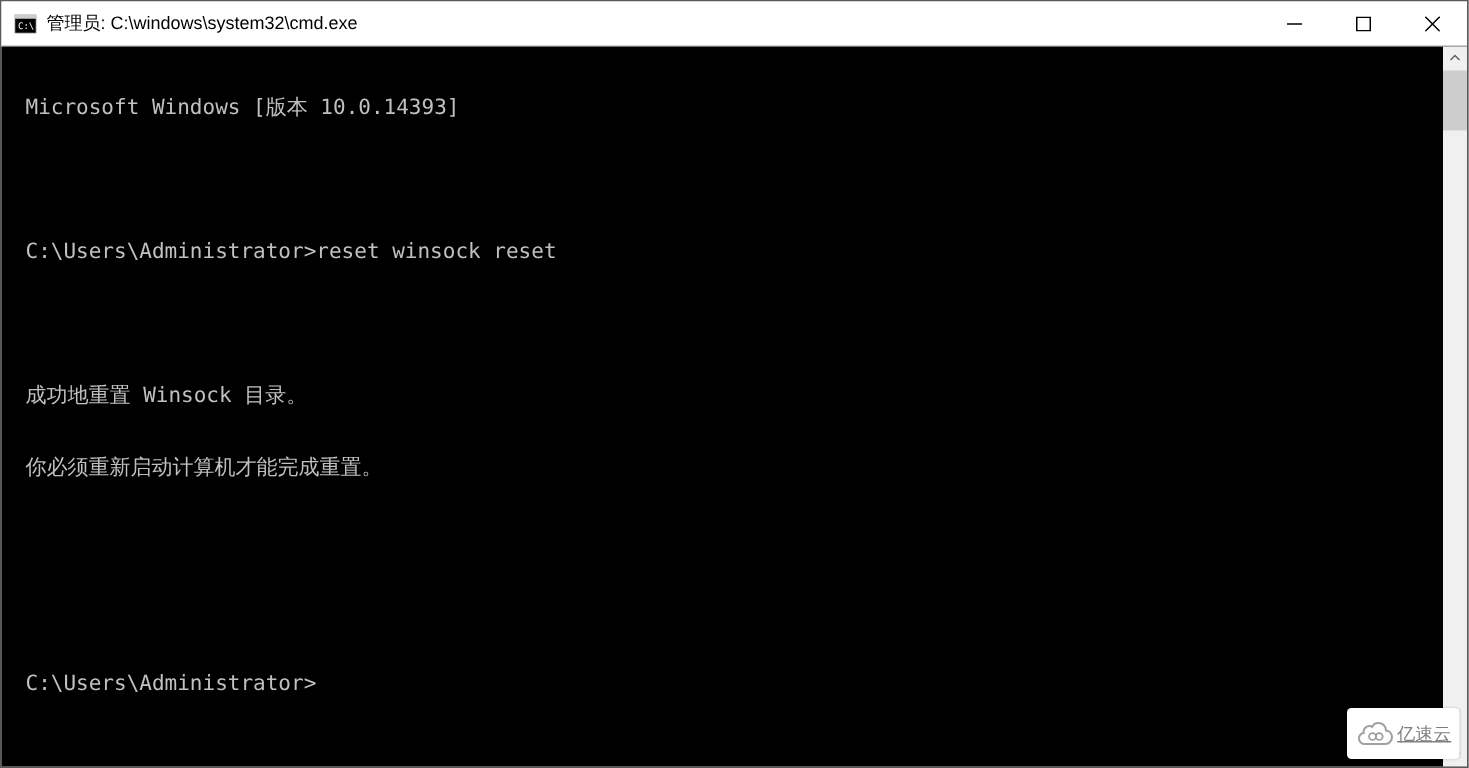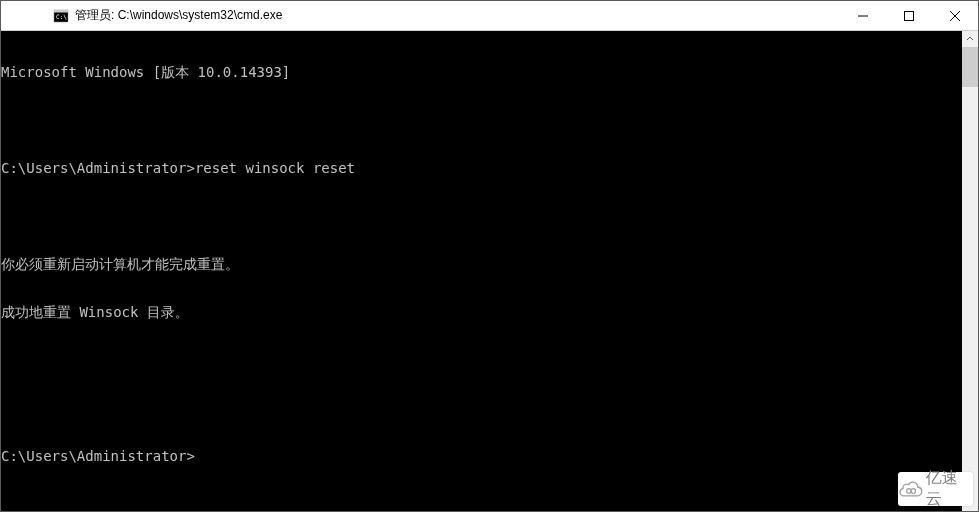--- a/index.html
+++ b/index.html
@@ -24,21 +24,20 @@
       background: #fff;
     }
     .titlebar {
       height: 30px;
       background: #ffffff;
       display: flex;
       align-items: center;
       border-bottom: 1px solid #d0d0d0;
       font-size: 12px;
       color: #000;
-      padding-left: 44px;
     }
     .titlebar-icon {
       width: 16px;
       height: 16px;
       margin-left: 8px;
       margin-right: 6px;
       display: inline-flex;
       align-items: center;
       justify-content: center;
     }
@@ -68,21 +67,21 @@
       border: none;
       cursor: pointer;
     }
     .terminal {
       flex: 1;
       background: #000000;
       color: #c0c0c0;
       font-family: "NSimSun", "SimSun", "Consolas", monospace;
       font-size: 14px;
       line-height: 16px;
-      padding: 1px 0 0 0;
+      padding: 1px 0 0 16px;
       white-space: pre;
       overflow: hidden;
       position: relative;
     }
     .terminal-line {
       display: block;
       min-height: 16px;
     }
     .ime-status {
       position: absolute;
@@ -104,23 +103,24 @@
       align-items: center;
       justify-content: center;
       gap: 2px;
       box-shadow: 0 0 2px rgba(0,0,0,0.2);
     }
     .watermark-icon {
       width: 26px;
       height: 20px;
     }
     .watermark-text {
-      font-size: 16px;
+      font-size: 12px;
       color: #808080;
       font-family: "Microsoft YaHei", sans-serif;
+      text-decoration: underline;
     }
     .scrollbar {
       position: absolute;
       right: 0;
       top: 0;
       bottom: 0;
       width: 16px;
       background: #f0f0f0;
       display: flex;
       flex-direction: column;
@@ -180,22 +180,22 @@
           </svg>
       </button>
     </div>
   </div>
 
   <div class="terminal">
     <span class="terminal-line">Microsoft Windows [版本 10.0.14393]</span>
     <span class="terminal-line"></span>
     <span class="terminal-line"><span>C:\Users\Administrator&gt;</span><span>reset winsock reset</span></span>
     <span class="terminal-line"></span>
+    <span class="terminal-line">成功地重置 Winsock 目录。</span>
     <span class="terminal-line">你必须重新启动计算机才能完成重置。</span>
-    <span class="terminal-line">成功地重置 Winsock 目录。</span>
     <span class="terminal-line"></span>
     <span class="terminal-line"></span>
     <span class="terminal-line"><span>C:\Users\Administrator&gt;</span></span>
 
     <div class="ime-status">
       
     </div>
 
     <div class="scrollbar">
       <div class="scrollbar-btn">

